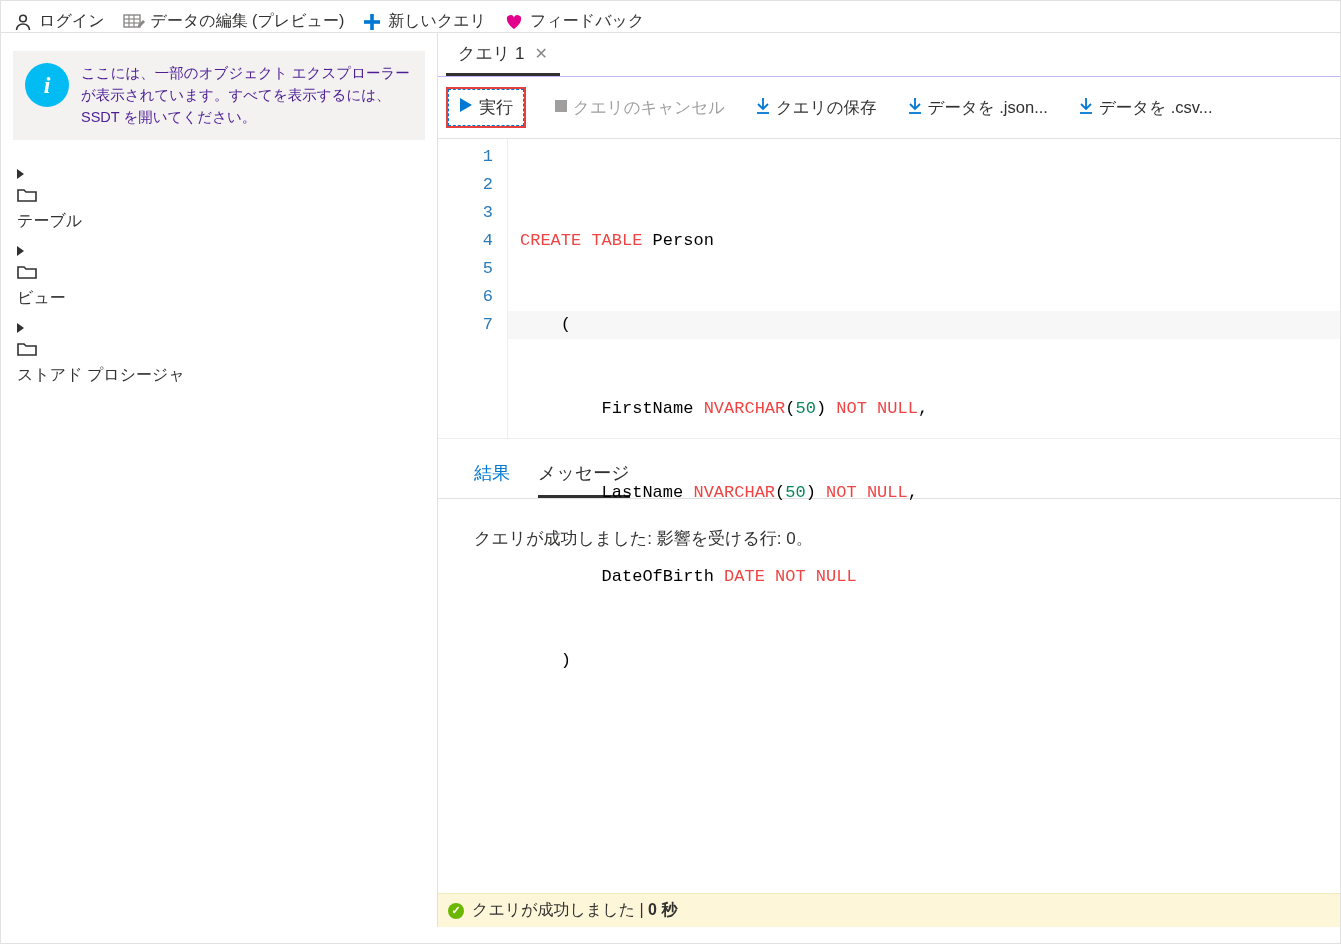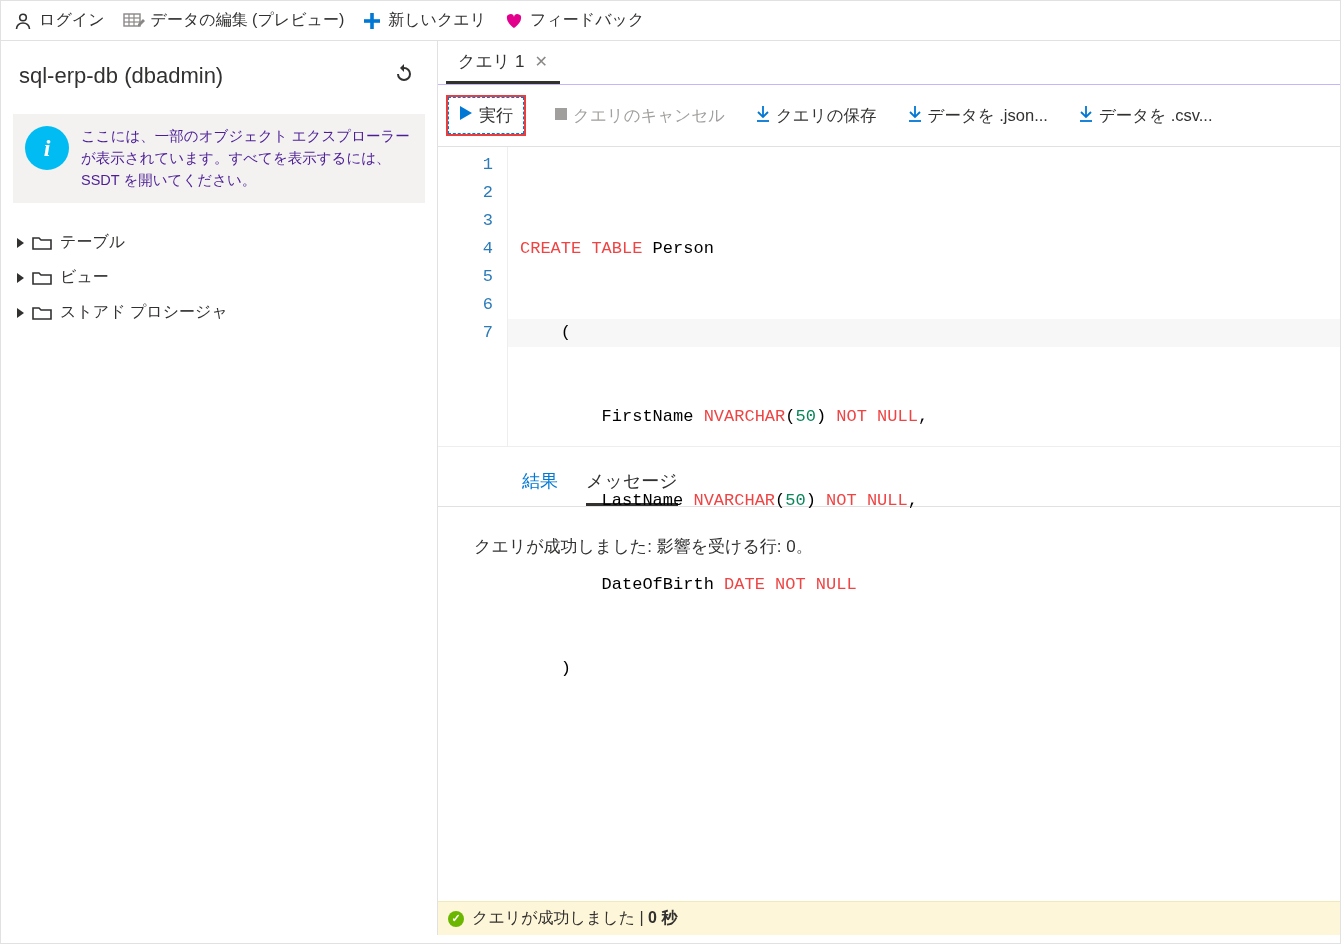--- a/index.html
+++ b/index.html
@@ -9,22 +9,22 @@
     color: #323130;
     background: #ffffff;
     width: 1341px;
     height: 944px;
     overflow: hidden;
     border: 1px solid #e1e1e1;
   }
   
   .top-toolbar {
     display: flex;
-    align-items: center;
-    height: 40px;
+    align-items: flex-end;
+    height: 32px;
     padding: 0 12px;
     border-bottom: 1px solid #e1e1e1;
     gap: 18px;
   }
   .top-toolbar .item {
     display: flex;
     align-items: center;
     gap: 6px;
     cursor: pointer;
     font-size: 16px;
@@ -83,25 +83,26 @@
     font-weight: bold;
   }
   .info-text {
     font-size: 14.5px;
     line-height: 1.5;
     color: #4c1d95;
   }
   .tree { list-style: none; }
   .tree li {
     display: flex;
-    align-items: center;
+    align-items: flex-start;
     gap: 8px;
     padding: 7px 4px;
     cursor: pointer;
     font-size: 16px;
+    flex-direction: column;
   }
   .chevron {
     width: 0; height: 0;
     border-top: 5px solid transparent;
     border-bottom: 5px solid transparent;
     border-left: 7px solid #323130;
   }
   .folder-icon svg { display: block; }
 
   
@@ -206,21 +207,20 @@
     padding: 22px 36px 0 36px;
     border-bottom: 1px solid #e1e1e1;
     font-size: 18px;
   }
   .result-tab {
     padding-bottom: 10px;
     cursor: pointer;
   }
   .result-tab.active-results {
     color: #0078d4;
-    margin-left: 48px;
   }
   .result-tab.active-messages {
     border-bottom: 3px solid #323130;
   }
   .messages-body {
     padding: 28px 36px;
     font-size: 17px;
     flex: 1;
   }
   .status-bar {
@@ -286,30 +286,20 @@
           <path d="M10 17S3 12 3 7.5A3.5 3.5 0 0110 6a3.5 3.5 0 017 1.5C17 12 10 17 10 17z" fill="#e3008c"></path>
         </svg>
     </span>
     <span>フィードバック</span>
   </div>
 </div>
 
 <div class="main">
 
   <div class="sidebar">
-    <div class="db-header">
-      <div class="db-title">sql-erp-db (dbadmin)</div>
-      <div class="refresh-btn">
-        <span>
-          <svg width="22" height="22" viewBox="0 0 22 22">
-              <path d="M11 4a7 7 0 107 7h-2a5 5 0 11-5-5v3l4-4-4-4v3z" fill="#323130" transform="scale(-1,1) translate(-22,0)"></path>
-            </svg>
-        </span>
-      </div>
-    </div>
     <div class="info-box">
       <div class="info-icon">i</div>
       <div class="info-text">ここには、一部のオブジェクト エクスプローラーが表示されています。すべてを表示するには、SSDT を開いてください。</div>
     </div>
     <ul class="tree">
       <li>
         <span class="chevron"></span>
         <span class="folder-icon">
           <svg width="20" height="16" viewBox="0 0 20 16">
               <path d="M1 3h6l2 2h10v9H1z" fill="none" stroke="#323130" stroke-width="1.6"></path>

